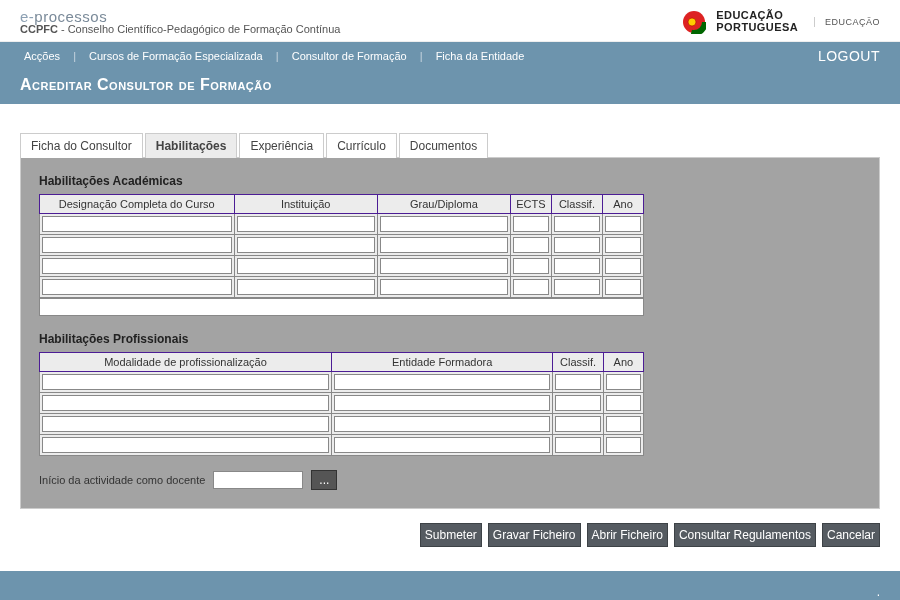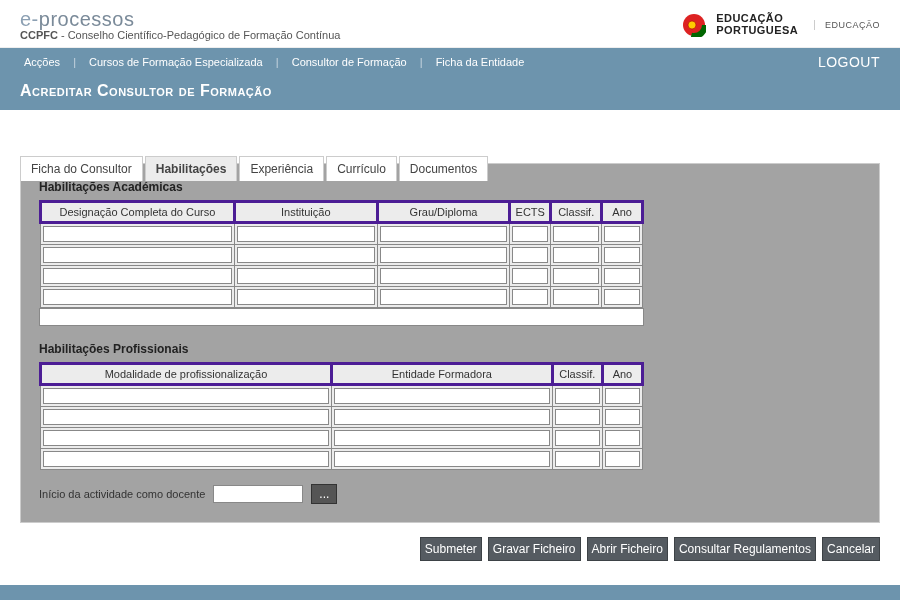--- a/index.html
+++ b/index.html
@@ -12,21 +12,21 @@
   }
   
   .top-header {
     display: flex;
     justify-content: space-between;
     align-items: center;
     padding: 8px 20px 6px 20px;
     border-bottom: 1px solid #eee;
   }
   .logo-block .logo-text {
-    font-size: 20px;
+    font-size: 15px;
     color: #7a8a99;
     font-weight: normal;
     letter-spacing: 0.5px;
   }
   .logo-block .logo-text .e-part { color: #8ca0b3; }
   .logo-block .sub-line {
     font-size: 11px;
     color: #555;
     margin-top: -2px;
   }
@@ -83,21 +83,21 @@
   .tab {
     border: 1px solid #ccc;
     border-bottom: none;
     background: #fff;
     padding: 5px 10px;
     margin-right: 2px;
     font-size: 12px;
     color: #444;
     cursor: pointer;
     position: relative;
-    top: 18px;
+    top: 1px;
   }
   .tab.active {
     font-weight: bold;
     background: #ececec;
   }
   
   .form-panel {
     margin: 0 20px 14px 20px;
     background: #a3a3a3;
     border: 1px solid #ccc;
@@ -110,21 +110,21 @@
     margin: 4px 0 6px 0;
     color: #222;
   }
   table.grid {
     width: 605px;
     border-collapse: collapse;
     font-size: 11px;
     table-layout: fixed;
   }
   table.grid thead th {
-    border: 3px solid #4c1d95;
+    border: 1px solid #4c1d95;
     background: #ececec;
     font-weight: normal;
     color: #333;
     padding: 3px 4px;
     text-align: center;
   }
   table.grid tbody td {
     border: 1px solid #888;
     padding: 2px;
     background: #ececec;

